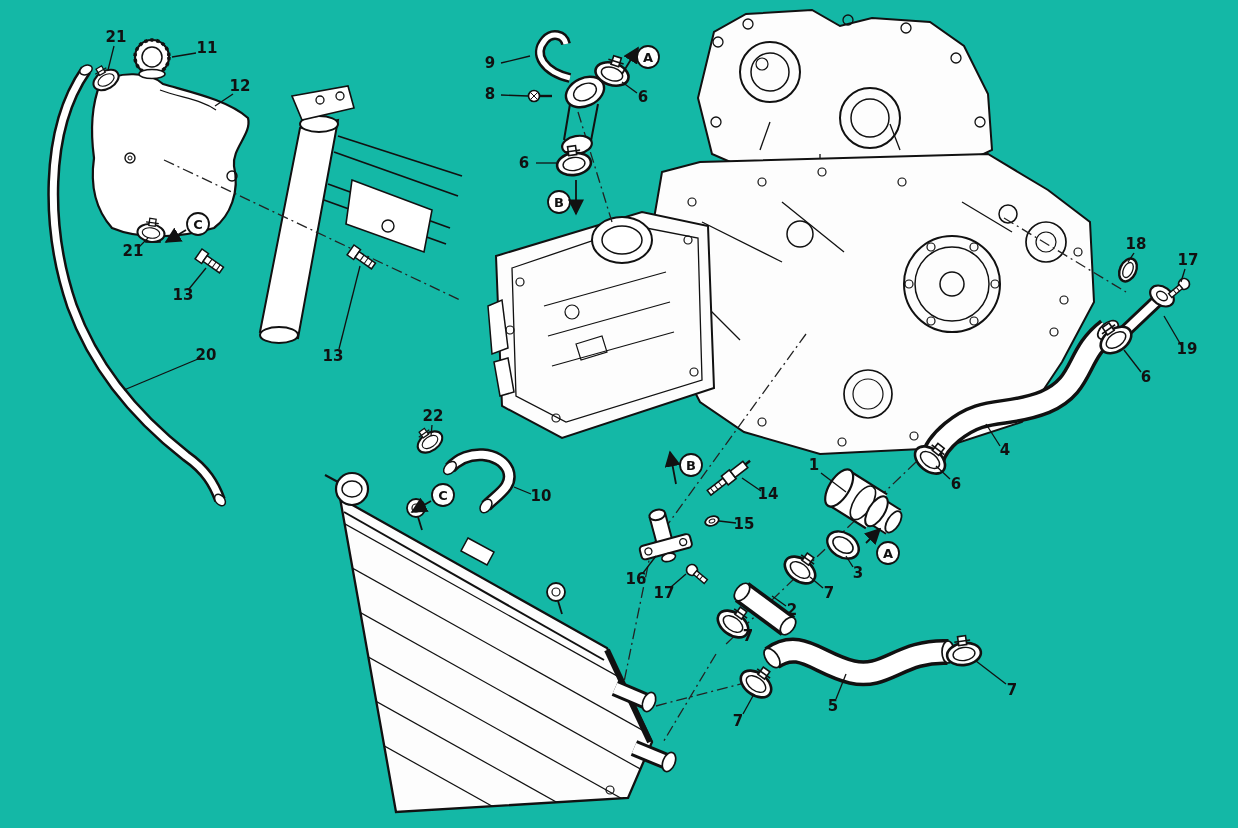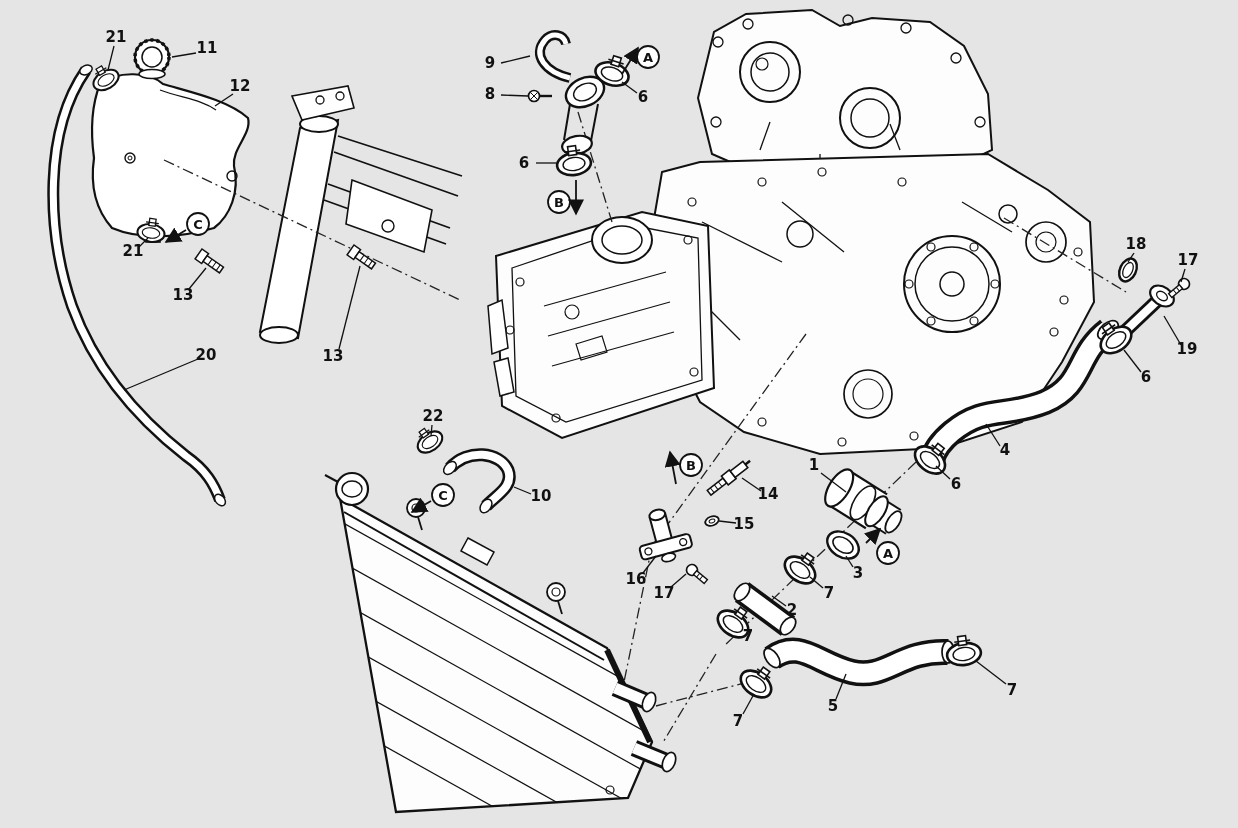--- a/index.html
+++ b/index.html
@@ -1,16 +1,16 @@
 <!DOCTYPE html>
 <html><head>
 <meta charset="utf-8">
 <style>
   html,body{margin:0;padding:0;background:#ffffff;}
-  .stage{position:relative;width:1238px;height:828px;background:#e5e5e5;overflow:hidden;
+  .stage{position:relative;width:1238px;height:828px;background:#14b8a6;overflow:hidden;
          font-family:"DejaVu Sans","Liberation Sans",sans-serif;}
   svg{position:absolute;left:0;top:0;}
   svg text.co{font-family:"DejaVu Sans","Liberation Sans",sans-serif;font-size:15px;font-weight:bold;fill:#111;}
   svg text.lt{font-family:"DejaVu Sans","Liberation Sans",sans-serif;font-size:13px;font-weight:bold;fill:#111;}
 </style>
 </head>
 <body>
 
 <div class="stage">
 <svg width="1238" height="828" viewBox="0 0 1238 828">

